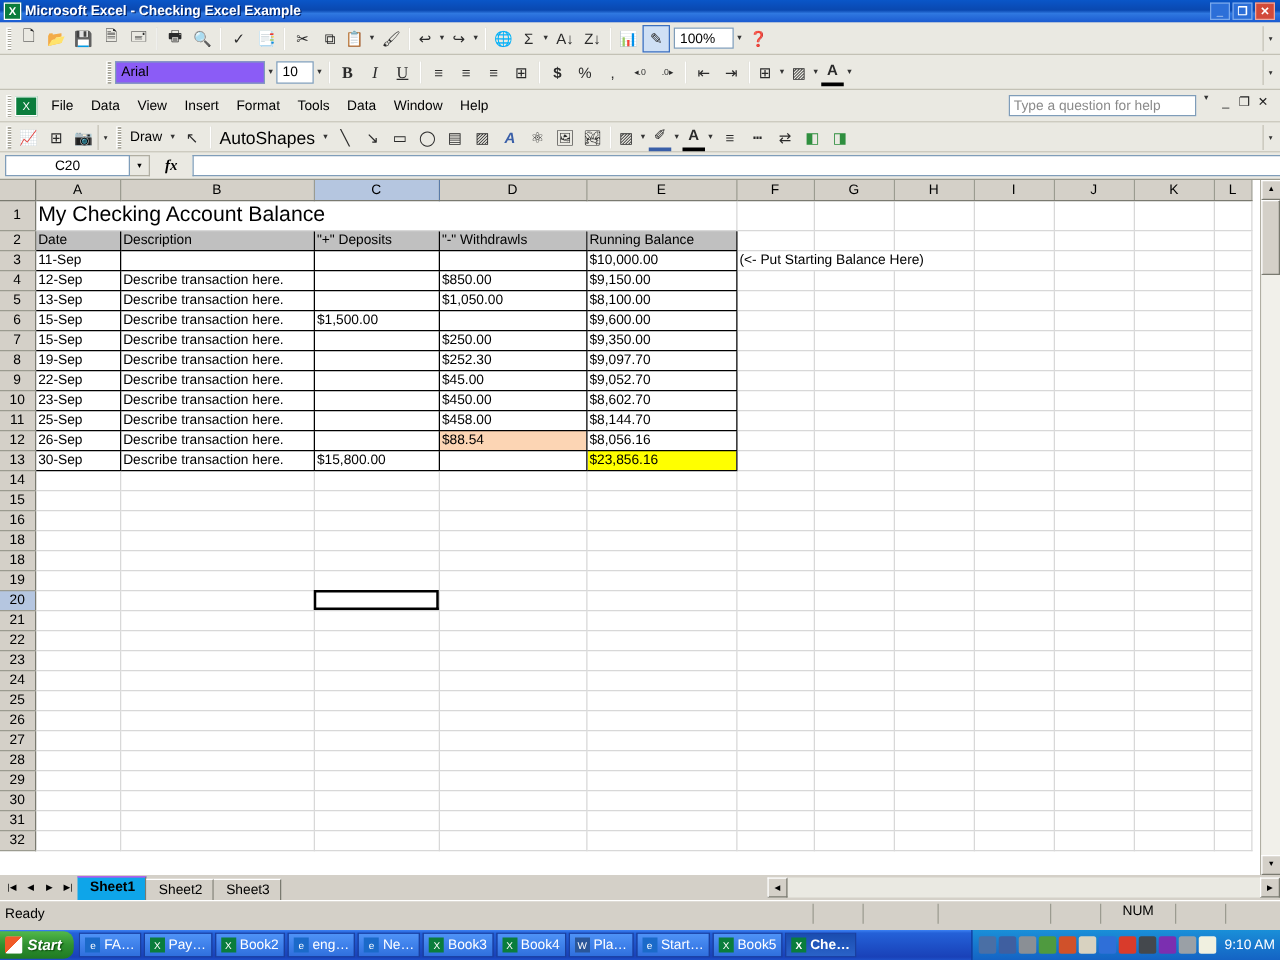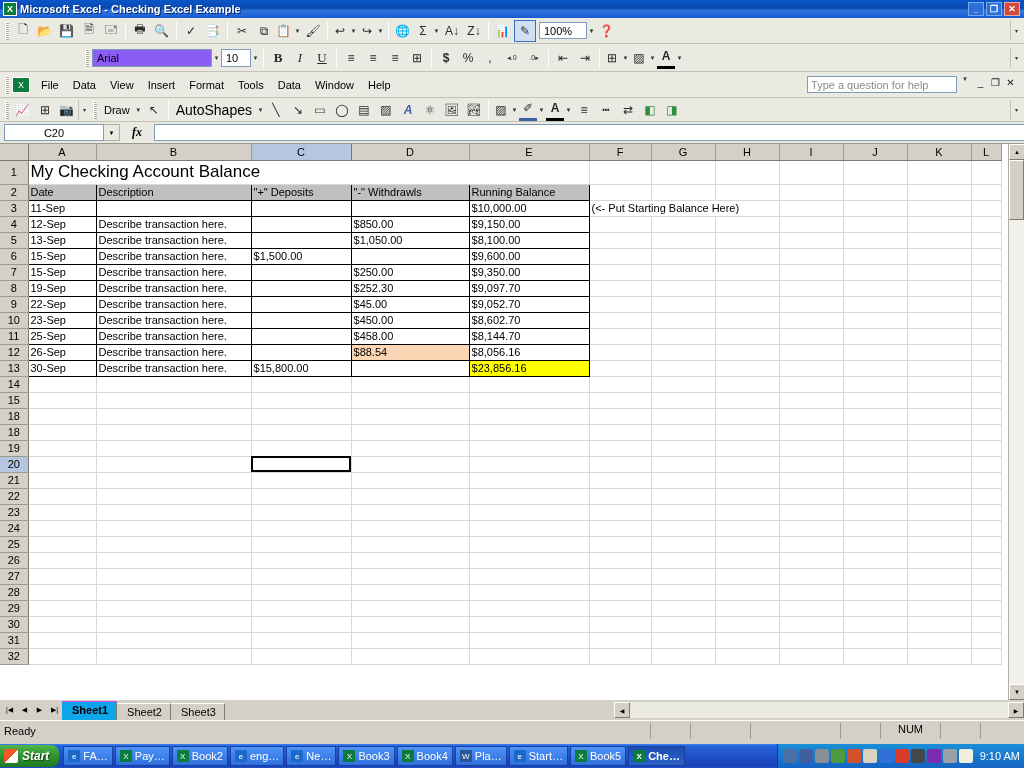--- a/index.html
+++ b/index.html
@@ -548,20 +548,35 @@
             <td class="cell"></td>
             <td class="cell"></td>
             <td class="cell"></td>
             <td class="cell"></td>
             <td class="cell"></td>
             <td class="cell"></td>
             <td class="cell"></td>
             <td class="cell"></td>
           </tr>
           <tr>
+            <th class="rowhead">16</th>
+            <td class="cell"></td>
+            <td class="cell"></td>
+            <td class="cell"></td>
+            <td class="cell"></td>
+            <td class="cell"></td>
+            <td class="cell"></td>
+            <td class="cell"></td>
+            <td class="cell"></td>
+            <td class="cell"></td>
+            <td class="cell"></td>
+            <td class="cell"></td>
+            <td class="cell"></td>
+          </tr>
+          <tr>
             <th class="rowhead">18</th>
             <td class="cell"></td>
             <td class="cell"></td>
             <td class="cell"></td>
             <td class="cell"></td>
             <td class="cell"></td>
             <td class="cell"></td>
             <td class="cell"></td>
             <td class="cell"></td>
             <td class="cell"></td>

